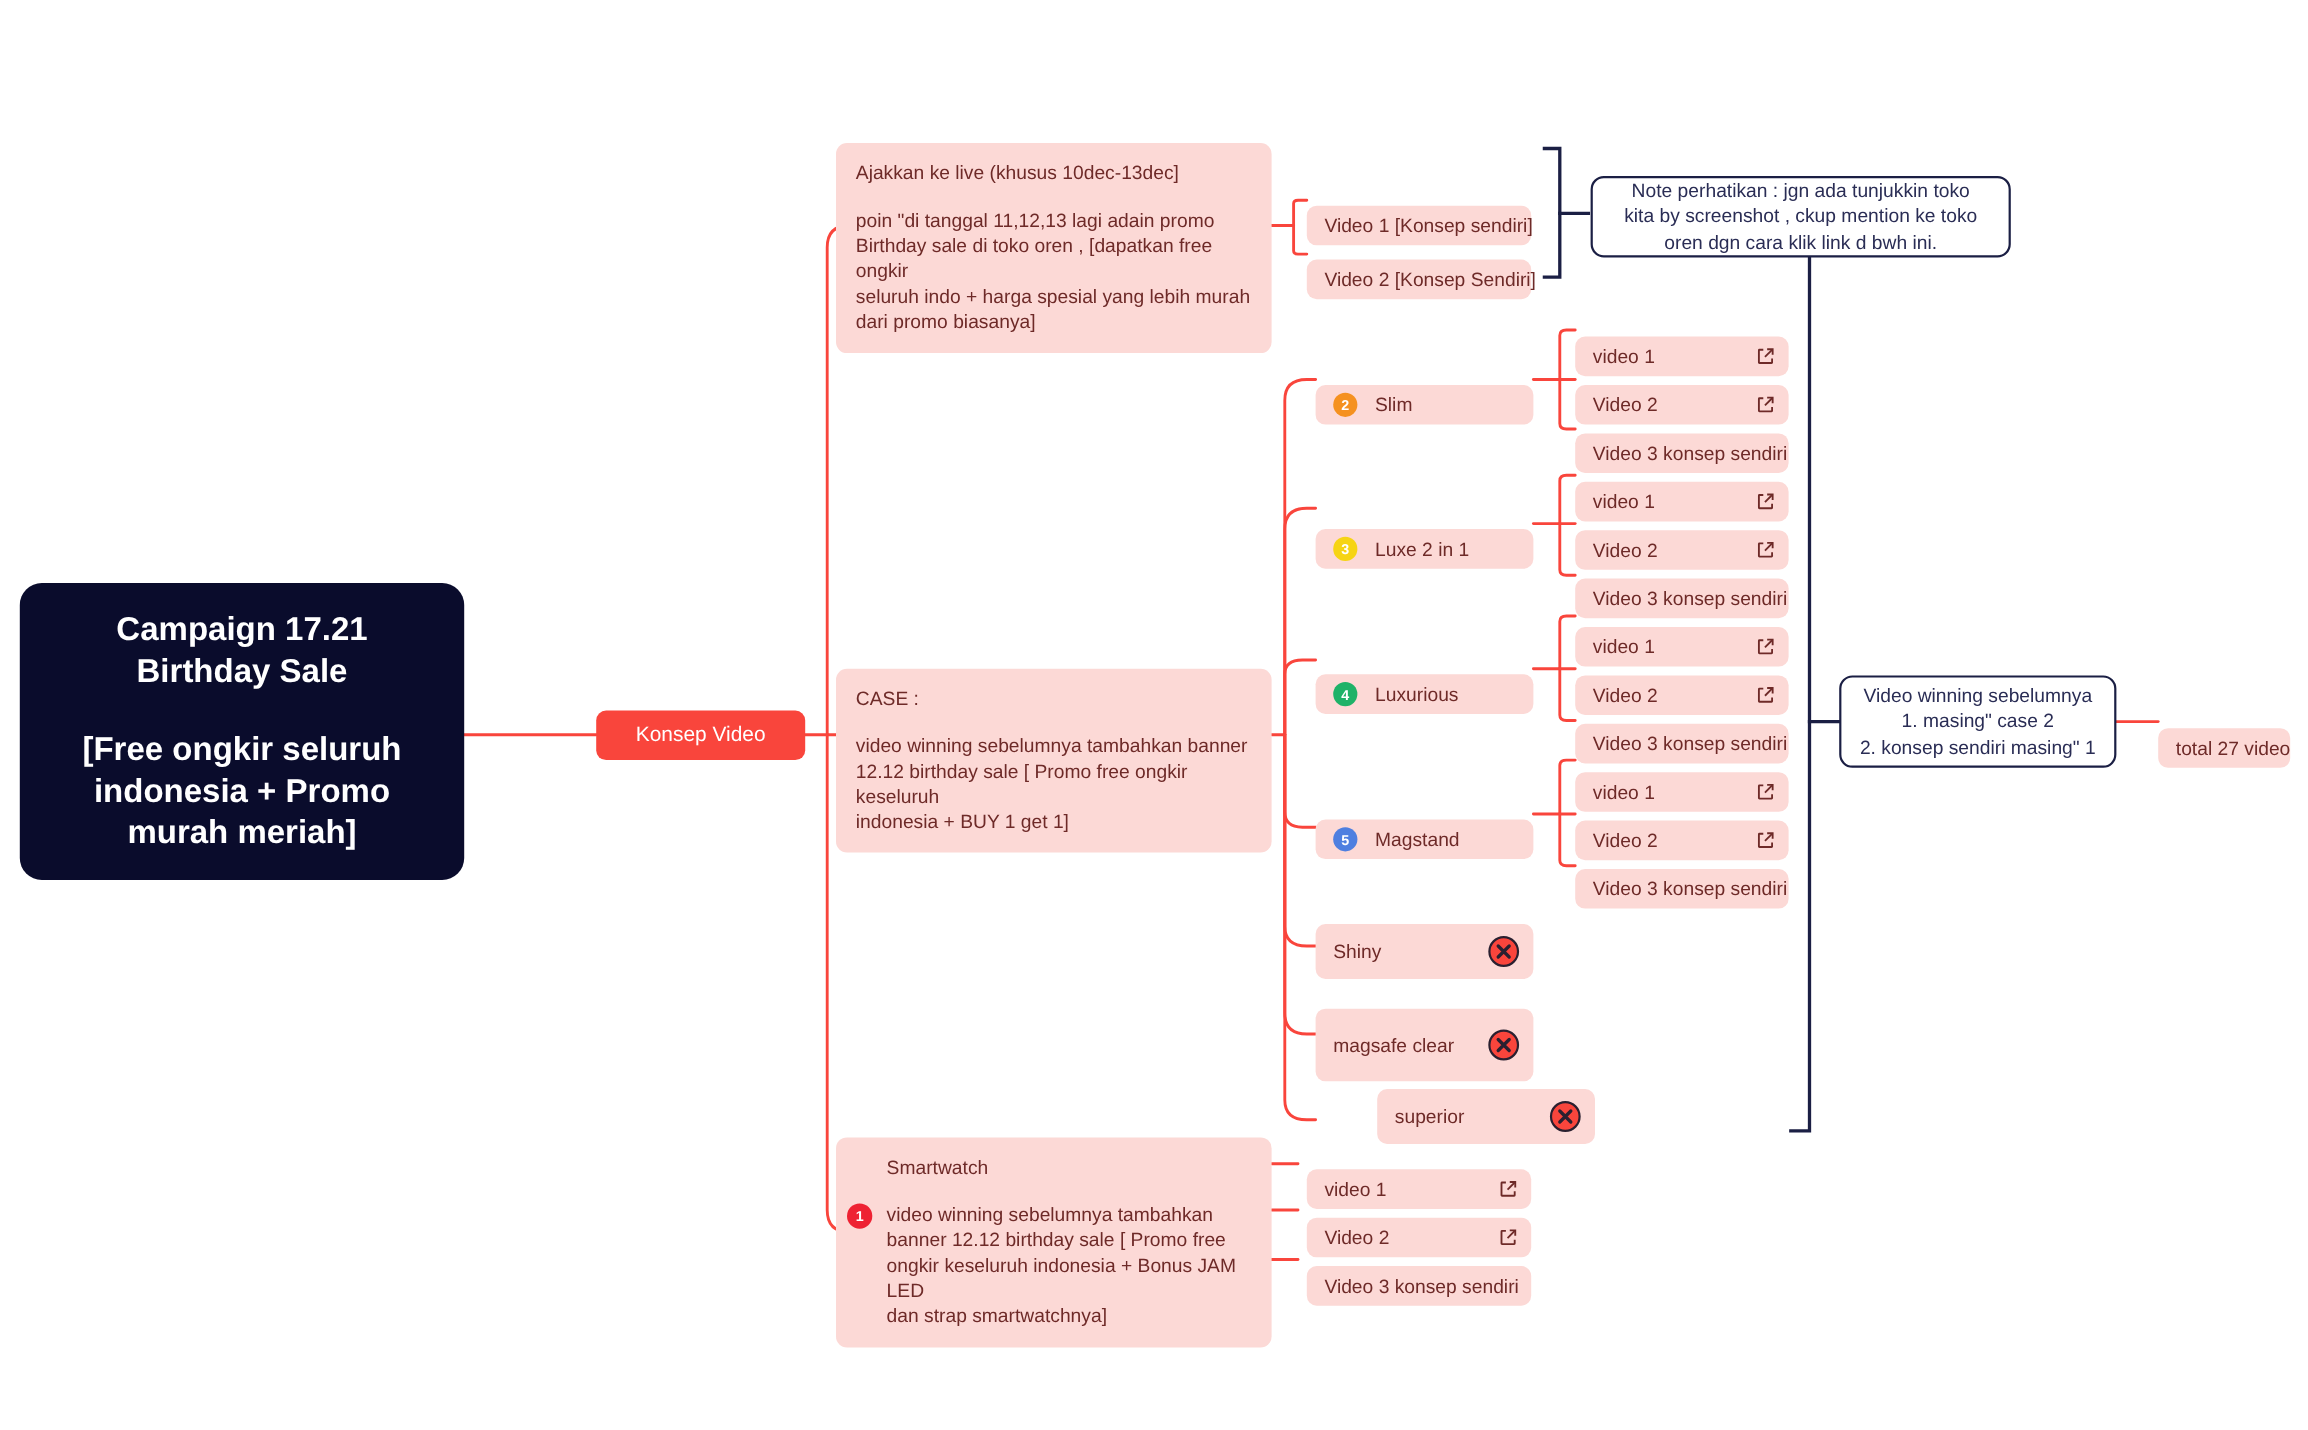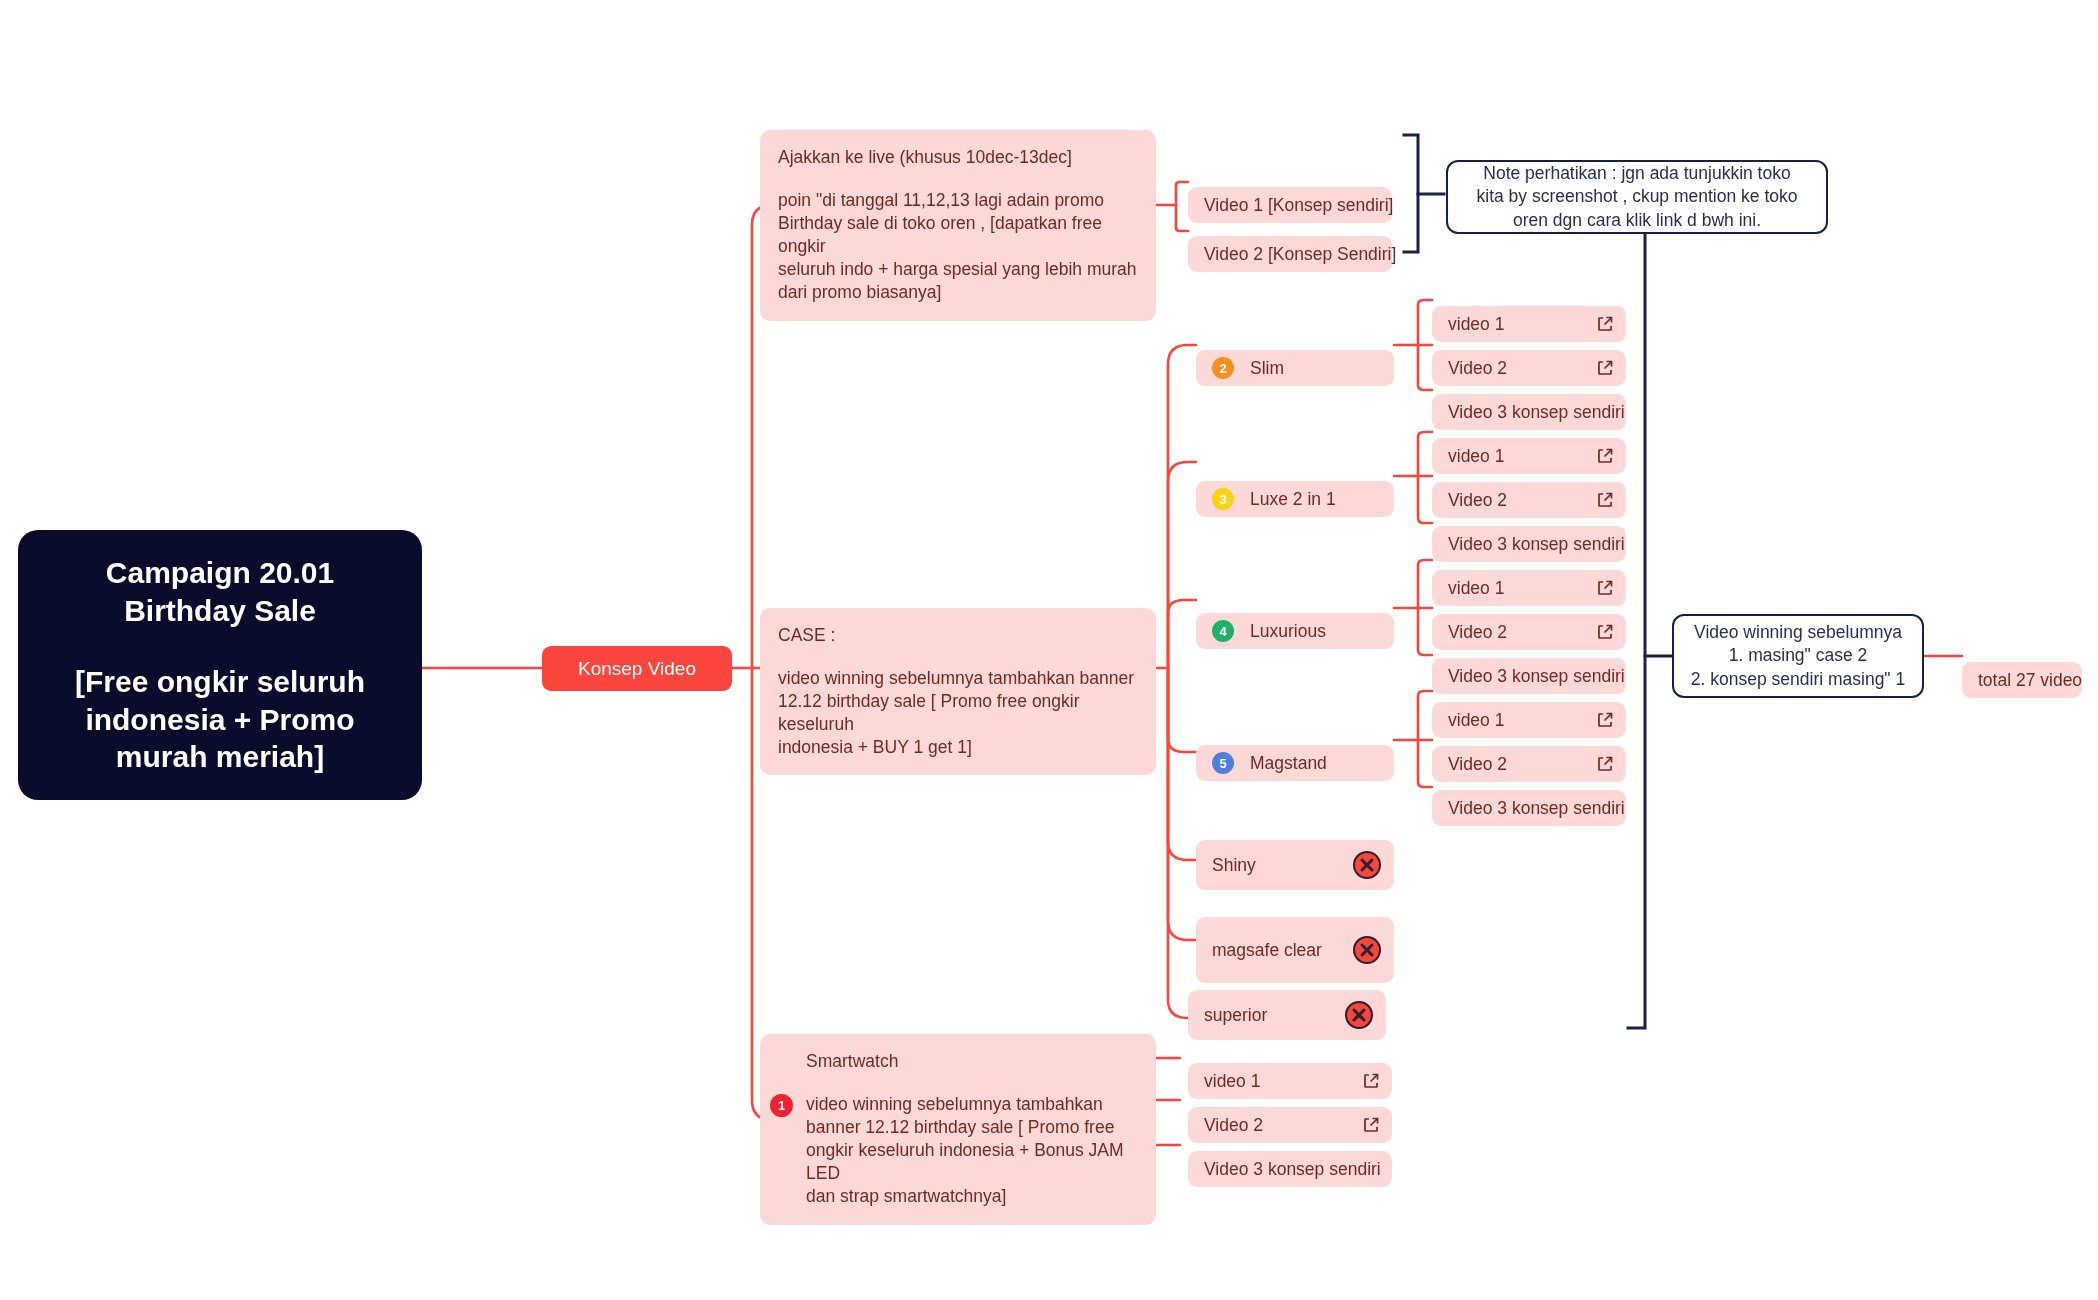--- a/index.html
+++ b/index.html
@@ -190,21 +190,21 @@
 
       <path d="M1404,135 L1418,135 L1418,252 L1404,252"></path>
       <path d="M1418,194 L1444,194"></path>
 
       <path d="M1628,208 L1645,208 L1645,1028 L1628,1028"></path>
       <path d="M1645,656 L1672,656"></path>
     </g>
   </svg>
 
   <div class="root-node">
-    <div class="root-line1">Campaign 20.01
+    <div class="root-line1">Campaign 17.21
 Birthday Sale</div>
     <div class="root-line2">[Free ongkir seluruh
 indonesia + Promo
 murah meriah]</div>
   </div>
 
   <div class="konsep-node">
     <span>Konsep Video</span>
   </div>
 
@@ -269,21 +269,21 @@
   <div class="pill wide" style="left:1196px; top:894px; width:198px; height:66px;">
     <span class="lbl">magsafe clear</span>
     <span class="x-icon">
       <svg viewBox="0 0 30 30">
           <circle cx="15" cy="15" r="13" fill="#f9453c" stroke="#2a2030" stroke-width="2"></circle>
           <path d="M10 10 L20 20 M20 10 L10 20" stroke="#2a2030" stroke-width="3" stroke-linecap="round" fill="none"></path>
         </svg>
     </span>
   </div>
 
-  <div class="pill wide" style="left:1188px; top:967px; width:198px; height:50px;gap:28px;">
+  <div class="pill wide" style="left:1252px; top:967px; width:198px; height:50px;gap:28px;">
     <span class="lbl">superior</span>
     <span class="x-icon">
       <svg viewBox="0 0 30 30">
           <circle cx="15" cy="15" r="13" fill="#f9453c" stroke="#2a2030" stroke-width="2"></circle>
           <path d="M10 10 L20 20 M20 10 L10 20" stroke="#2a2030" stroke-width="3" stroke-linecap="round" fill="none"></path>
         </svg>
     </span>
   </div>
 
   <div class="pill wide" style="left:1432px; top:283px; width:194px;">

